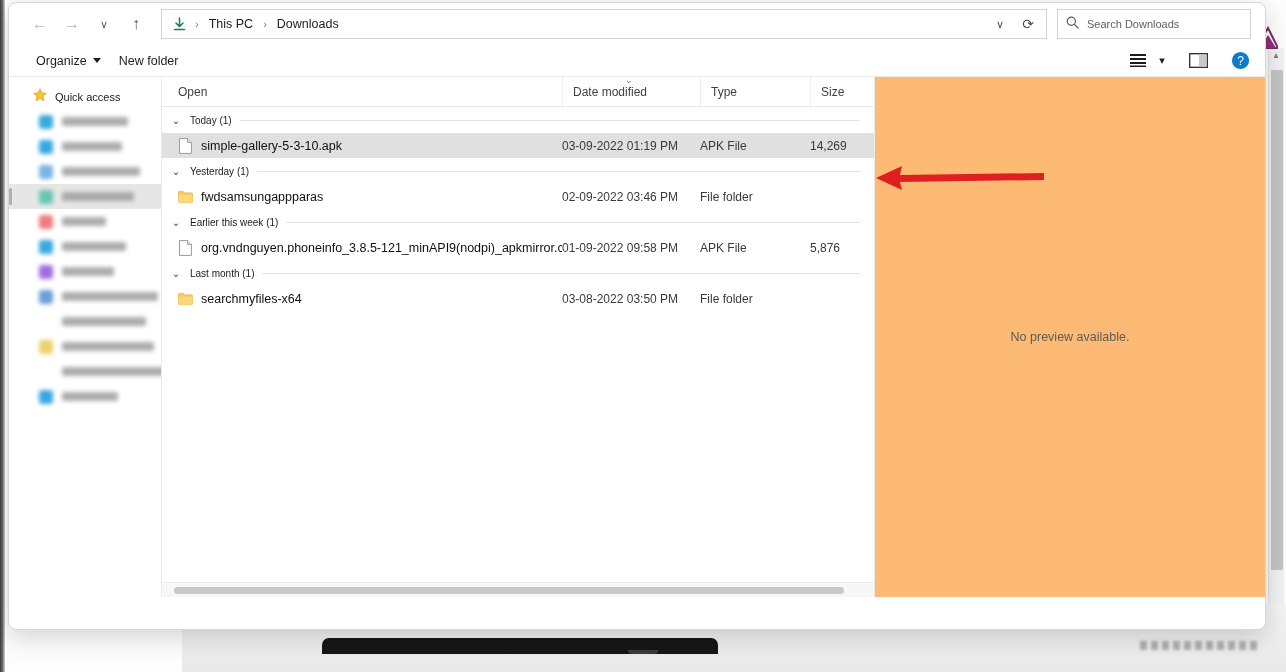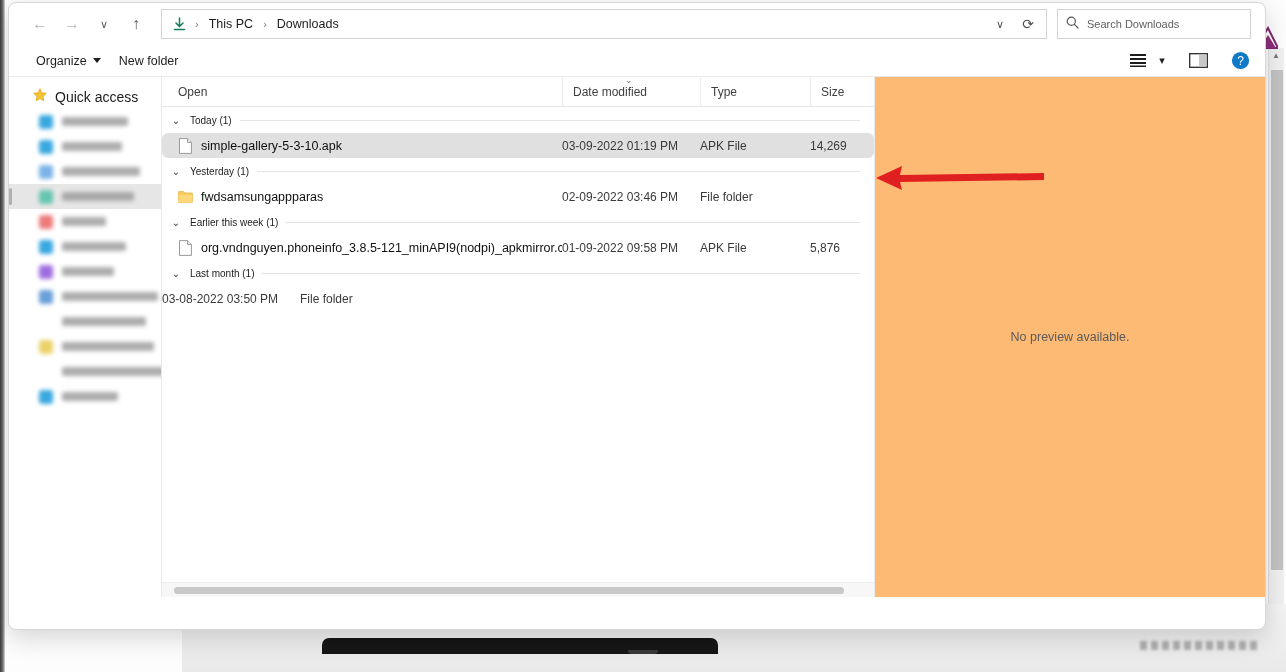--- a/index.html
+++ b/index.html
@@ -170,21 +170,21 @@
     background: #fff;
     padding-top: 8px;
     position: relative;
     overflow: hidden;
   }
   #qa-row {
     display: flex; align-items: center; gap: 8px;
     padding: 3px 8px 3px 24px;
     cursor: pointer;
   }
-  #qa-label { font-size: 14px; color: #1b1b1b; }
+  #qa-label { font-size: 11px; color: #1b1b1b; }
   .side-item {
     display: flex; align-items: center; gap: 9px;
     height: 25px; padding-left: 30px;
     cursor: pointer;
     position: relative;
   }
   .side-item.selected { background: #e6e6e6; }
   .side-item.selected::before {
     content: ""; position: absolute; left: 0; top: 4px;
     width: 3px; height: 17px; background: #b0b0b0; border-radius: 2px;
@@ -235,21 +235,21 @@
     display: flex; align-items: center; gap: 8px;
     height: 26px; padding-left: 8px; padding-right: 14px;
     cursor: pointer;
   }
   .grp-chevron { font-size: 10px; color: #444; width: 12px; text-align: center; }
   .grp-label { font-size: 10px; color: #1b1b1b; white-space: nowrap; }
   .grp-rule { flex: 1 1 auto; height: 1px; background: #e3e3e3; }
 
   .row {
     display: flex; align-items: center;
-    height: 25px; cursor: pointer; border-radius: 6px;
+    height: 25px; cursor: pointer;
   }
   .row.selected { background: #e0e0e0; }
   .cell-name {
     width: 400px; flex: none;
     display: flex; align-items: center; gap: 8px;
     padding-left: 16px;
     font-size: 12.5px; color: #101010;
     white-space: nowrap; overflow: hidden;
   }
   .cell-date {
@@ -523,20 +523,29 @@
             <div class="cell-date" style="width: 138px;">01-09-2022 09:58 PM</div>
             <div class="cell-type" style="width: 110px;">APK File</div>
             <div class="cell-size" style="width: 58px;">5,876</div>
           </div>
           <div class="grp-header">
             <span class="grp-chevron">⌄</span>
             <span class="grp-label">Last month (1)</span>
             <span class="grp-rule"></span>
           </div>
           <div class="row">
+            <div class="cell-name" style="width: 400px;">
+              <span style="display: flex;">
+                <svg class="folder-glyph" viewBox="0 0 16 14">
+                  <path d="M0.5 2.2 A1.2 1.2 0 0 1 1.7 1 H5.6 L7.2 2.7 H14.3 A1.2 1.2 0 0 1 15.5 3.9 V11.8 A1.2 1.2 0 0 1 14.3 13 H1.7 A1.2 1.2 0 0 1 0.5 11.8 Z" fill="#f7ca5f" stroke="#e0ae3c" stroke-width="0.8"></path>
+                  <path d="M0.5 4.6 H15.5 V11.8 A1.2 1.2 0 0 1 14.3 13 H1.7 A1.2 1.2 0 0 1 0.5 11.8 Z" fill="#fcd87a"></path>
+                </svg>
+              </span>
+              <span>searchmyfiles-x64</span>
+            </div>
             <div class="cell-date" style="width: 138px;">03-08-2022 03:50 PM</div>
             <div class="cell-type" style="width: 110px;">File folder</div>
             <div class="cell-size" style="width: 58px;"></div>
           </div>
         </div>
       <div id="hscroll">
         <div id="hscroll-thumb"></div>
       </div>
     </div>
 

